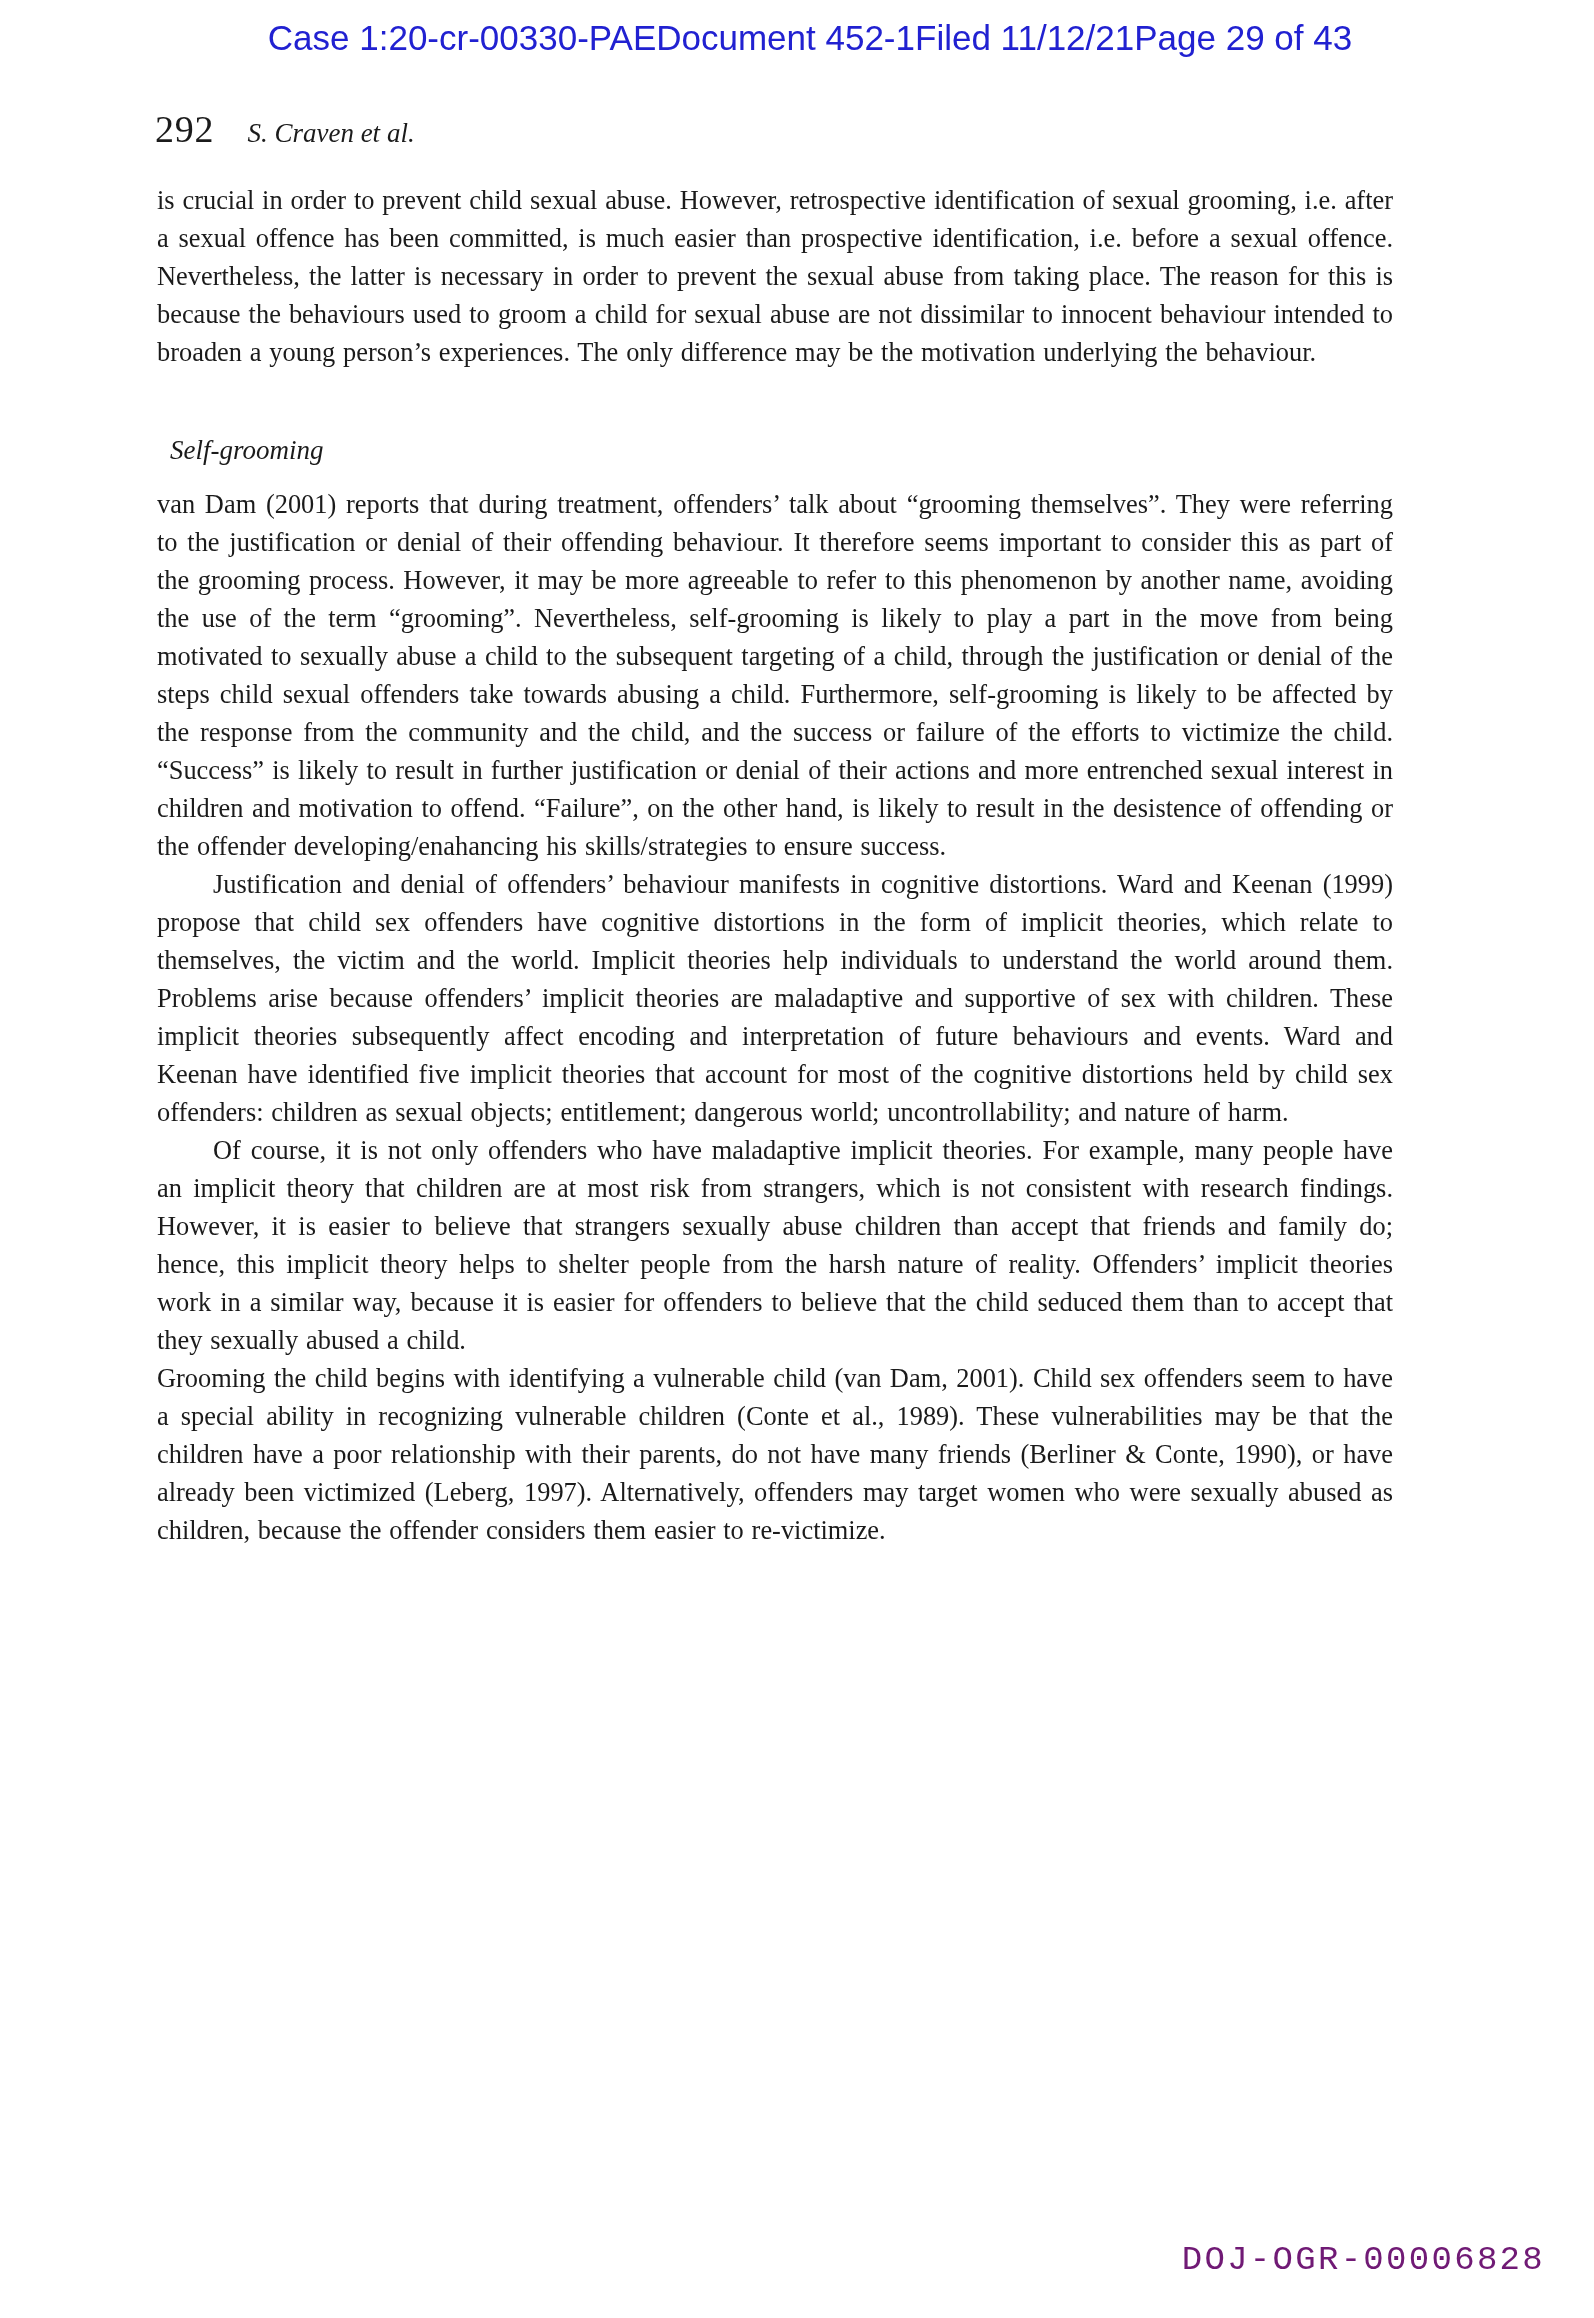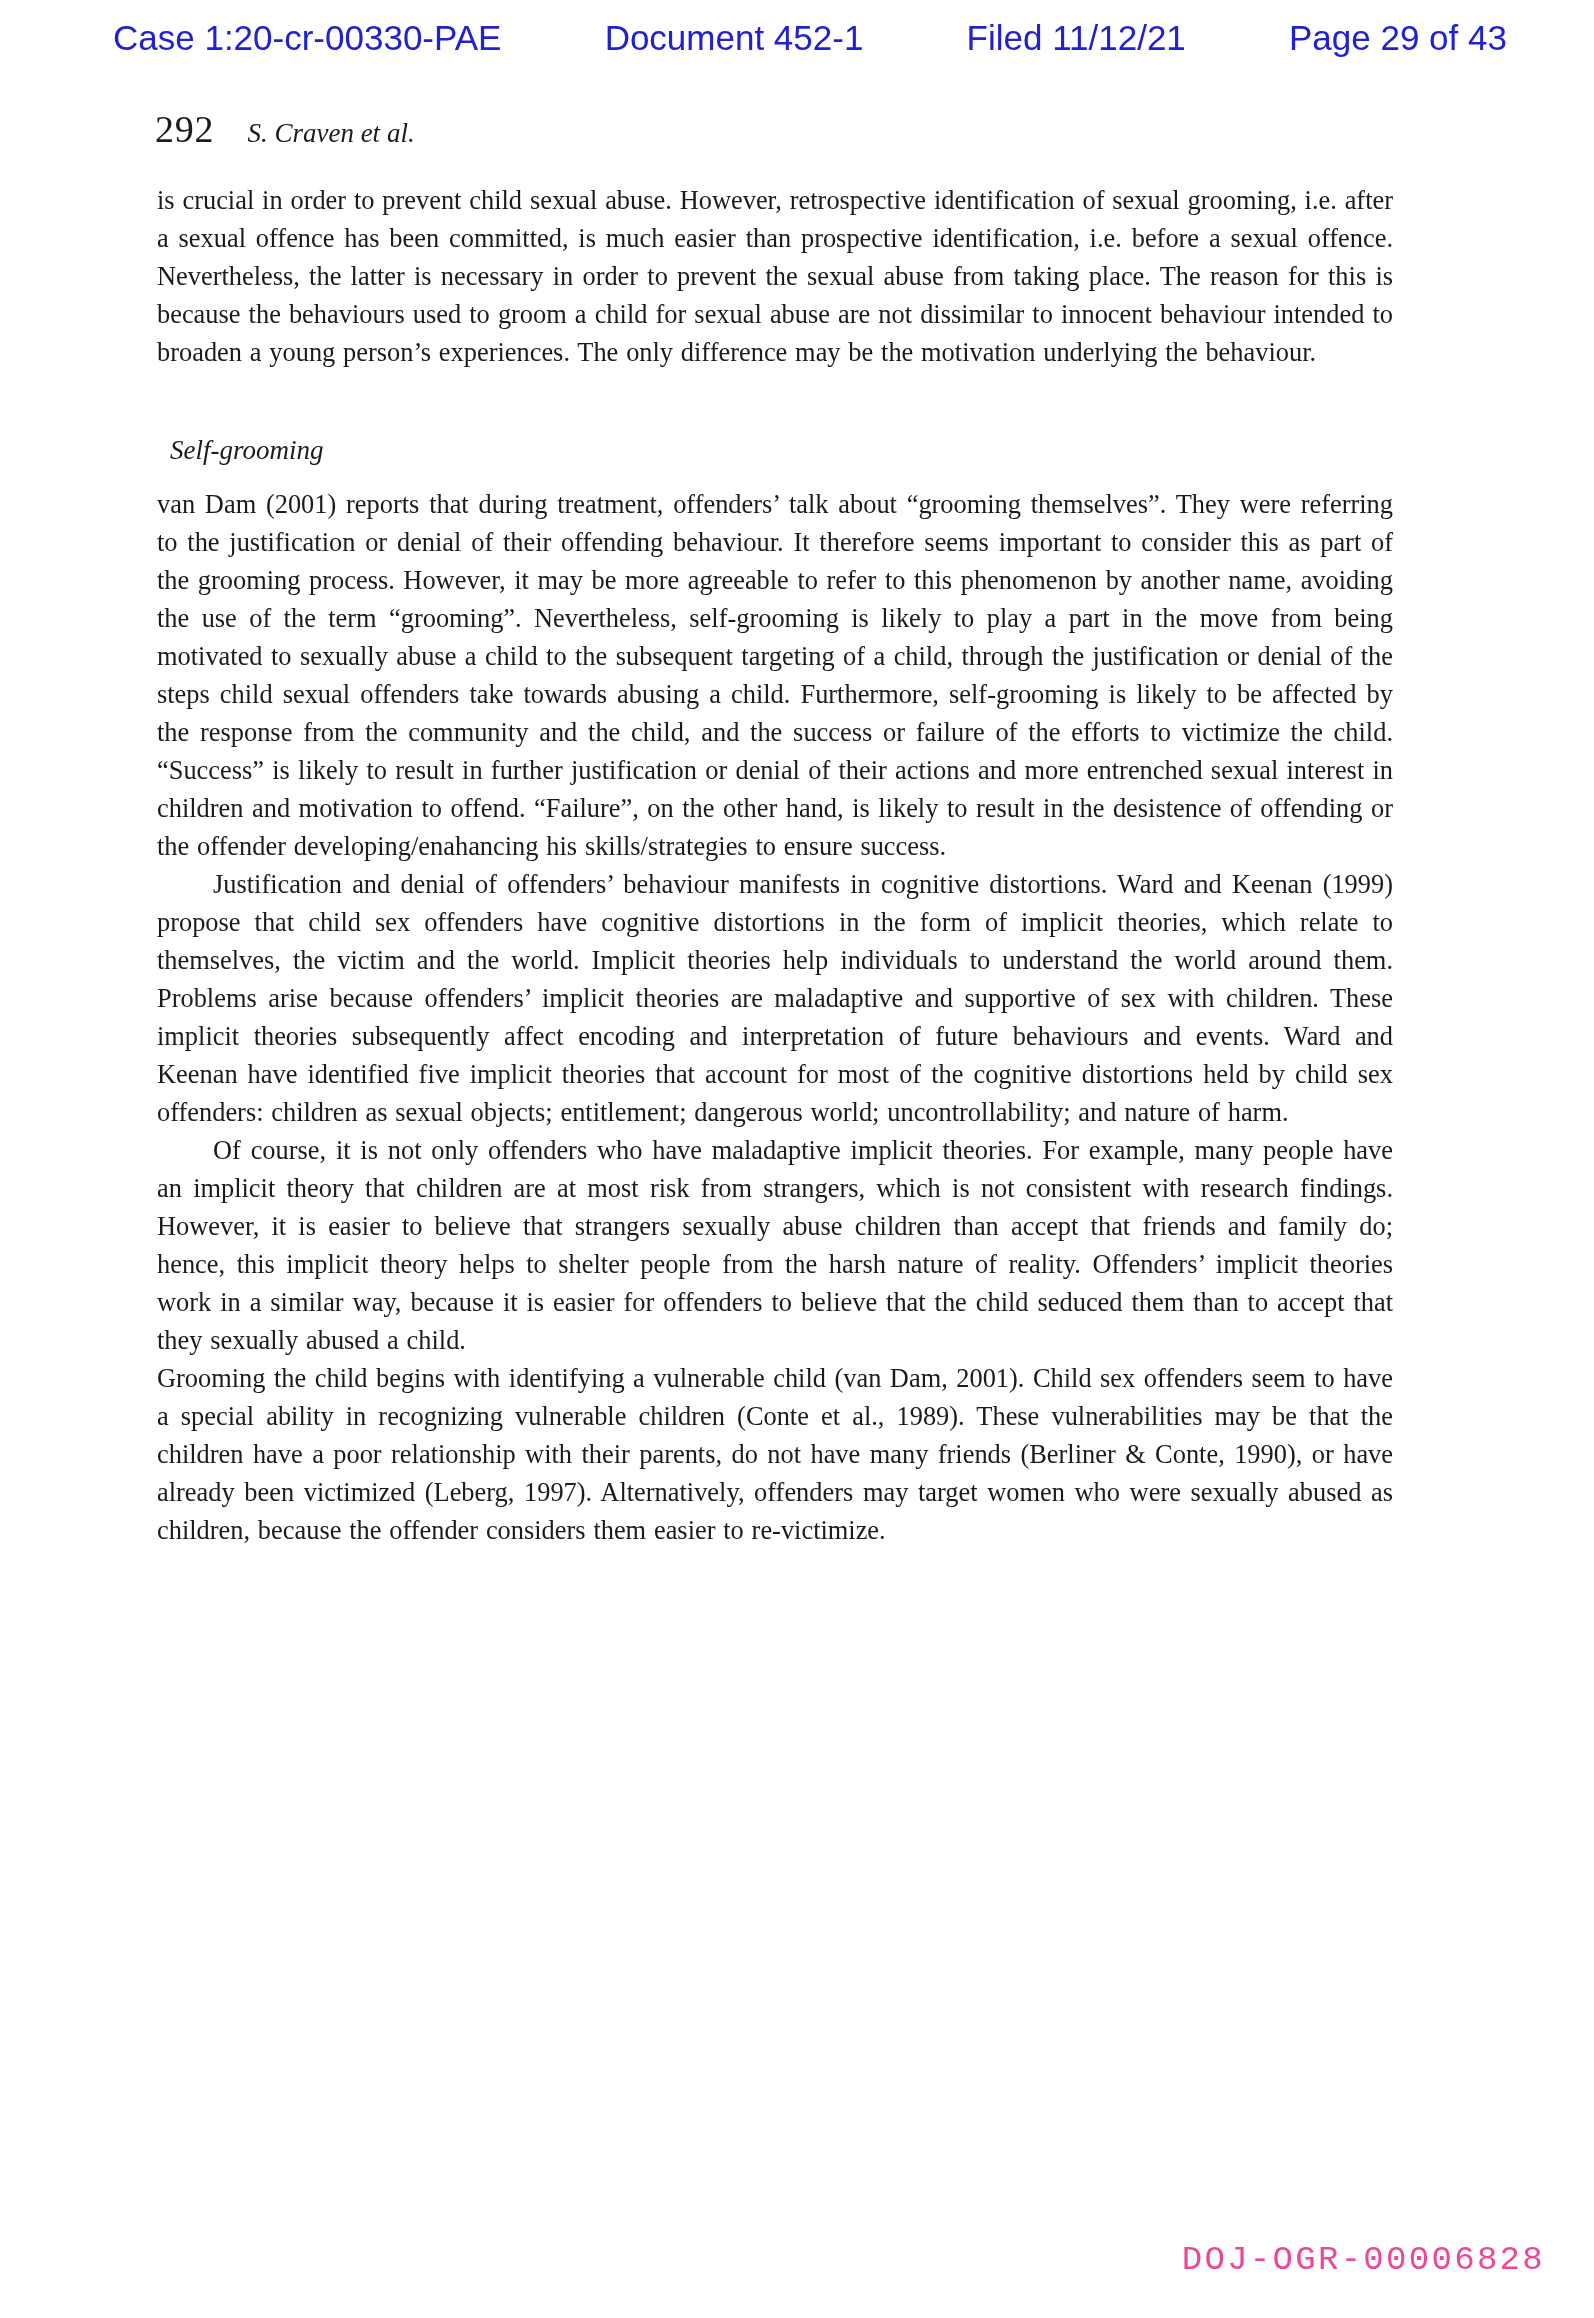--- a/index.html
+++ b/index.html
@@ -15,21 +15,21 @@
     overflow: hidden;
     color: #1b1b1b;
   }
   
   .stamp {
     position: absolute;
     top: 17px;
     left: 113px;
     width: 1394px;
     display: flex;
-    justify-content: space-between;
+    justify-content: center;
     font-family: "Liberation Sans", sans-serif;
     font-size: 35px;
     line-height: 42px;
     color: #2121d1;
     white-space: nowrap;
   }
   
   .running-head {
     position: absolute;
     top: 107px;
@@ -82,21 +82,21 @@
     margin-bottom: 22px;
   }
   
   .bates {
     position: absolute;
     top: 2241px;
     right: 50px;
     font-family: "Liberation Mono", monospace;
     font-size: 34px;
     letter-spacing: 2.3px;
-    color: #ec4899;
+    color: #701a75;
     white-space: nowrap;
   }
 </style>
 </head>
 <body>
 
 <div class="page">
 
   <div class="stamp">
     <span>Case 1:20-cr-00330-PAE</span>

